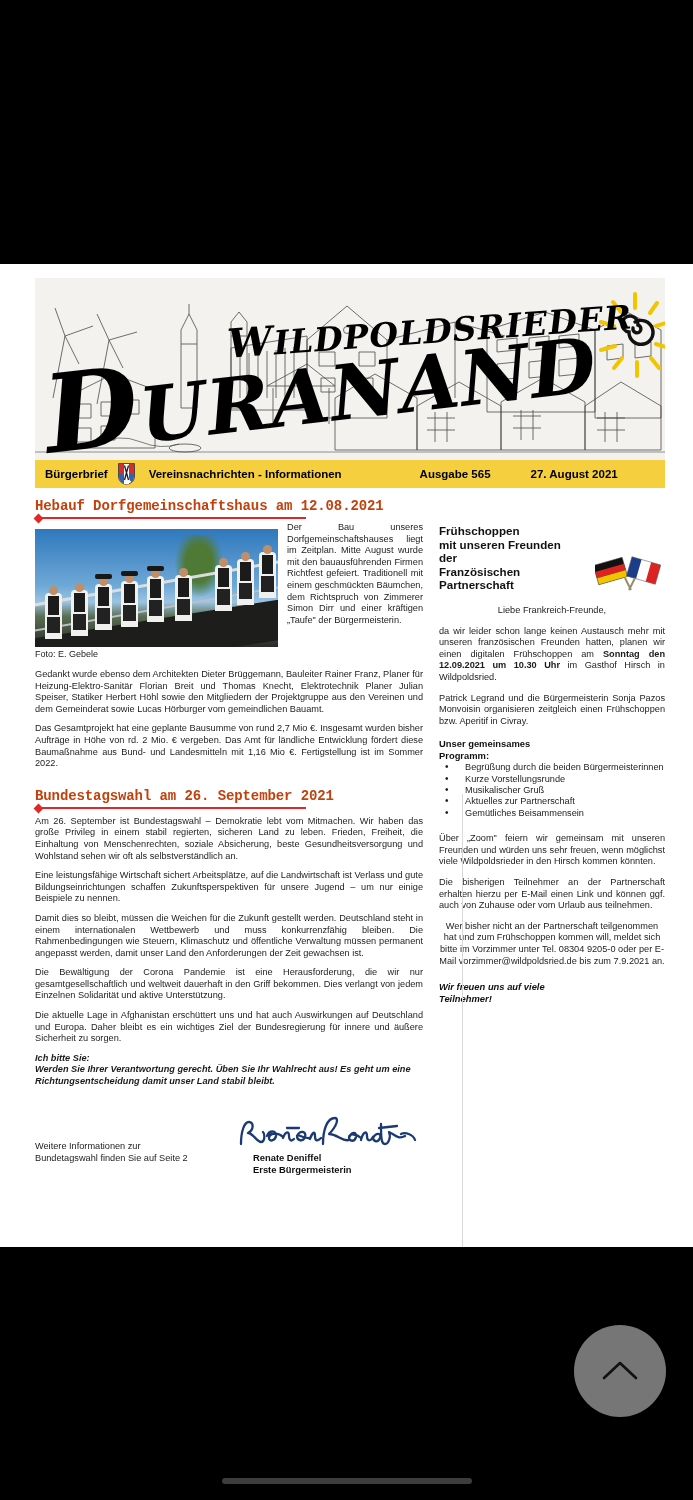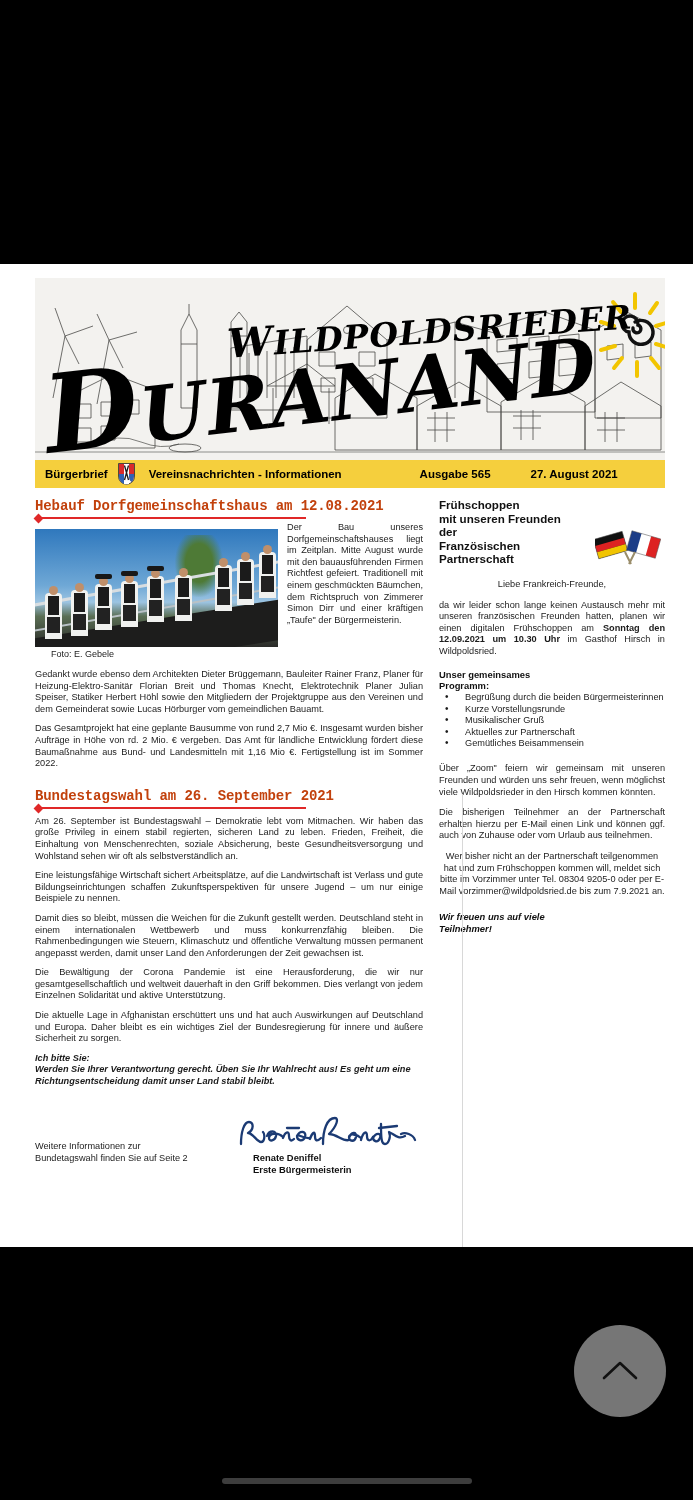--- a/index.html
+++ b/index.html
@@ -188,21 +188,20 @@
   .person .pants {
     position: absolute; left: 2px; top: 24px;
     width: 13px; height: 16px;
     background: #222;
   }
   .caption {
     font-family: "Liberation Sans", sans-serif;
     font-size: 9px;
     color: #1c1c1c;
     margin-top: 2px;
-    margin-left: 16px;
   }
   .intro {
     font-family: "Liberation Sans", sans-serif;
     font-size: 9.2px;
     line-height: 11.6px;
     color: #1c1c1c;
     text-align: justify;
     overflow: hidden;
   }
 
@@ -220,21 +219,21 @@
     color: #111; margin-left: 22px; margin-top: 2px;
   }
   .sig-svg { display: block; }
 
   
   .r-head {
     font-family: "Liberation Sans", sans-serif;
     font-weight: bold; font-size: 11.6px;
     line-height: 13.6px; color: #111;
   }
-  .r-headwrap { position: relative; min-height: 72px; }
+  .r-headwrap { position: relative; min-height: 72px; margin-top: 26px; }
   .flags { position: absolute; right: 4px; top: 32px; width: 66px; height: 38px; }
   p.r-body {
     font-family: "Liberation Sans", sans-serif;
     font-size: 9.2px; line-height: 11.6px;
     color: #1c1c1c; text-align: justify;
     margin-top: 9px;
   }
   p.r-body.left { text-align: center; }
   p.r-body b { font-weight: bold; }
   .r-sub {
@@ -503,20 +502,21 @@
                 <rect x="32" y="4" width="30" height="20" fill="none" stroke="#555" stroke-width="0.5"></rect>
               </g>
               <path d="M30 22 L36 34 M40 22 L34 34" stroke="#9a8d6a" stroke-width="2" fill="none"></path>
             </svg>
           </div>
 
           <p class="r-body left">Liebe Frankreich-Freunde,</p>
 
           <p class="r-body"><span>da wir leider schon lange keinen Austausch mehr mit unseren französischen Freunden hatten, planen wir einen digitalen Frühschoppen am </span><b>Sonntag den 12.09.2021 um 10.30 Uhr</b><span> im Gasthof Hirsch in Wildpoldsried.</span></p>
 
+          <p class="r-body">Patrick Legrand und die Bürgermeisterin Sonja Pazos Monvoisin organisieren zeitgleich einen Frühschoppen bzw. Aperitif in Civray.</p>
 
           <div class="r-sub" style="white-space:pre-line">Unser gemeinsames
 Programm:</div>
           <ul class="r-list">
             <li>Begrüßung durch die beiden Bürgermeisterinnen</li>
             <li>Kurze Vorstellungsrunde</li>
             <li>Musikalischer Gruß</li>
             <li>Aktuelles zur Partnerschaft</li>
             <li>Gemütliches Beisammensein</li>
           </ul>

